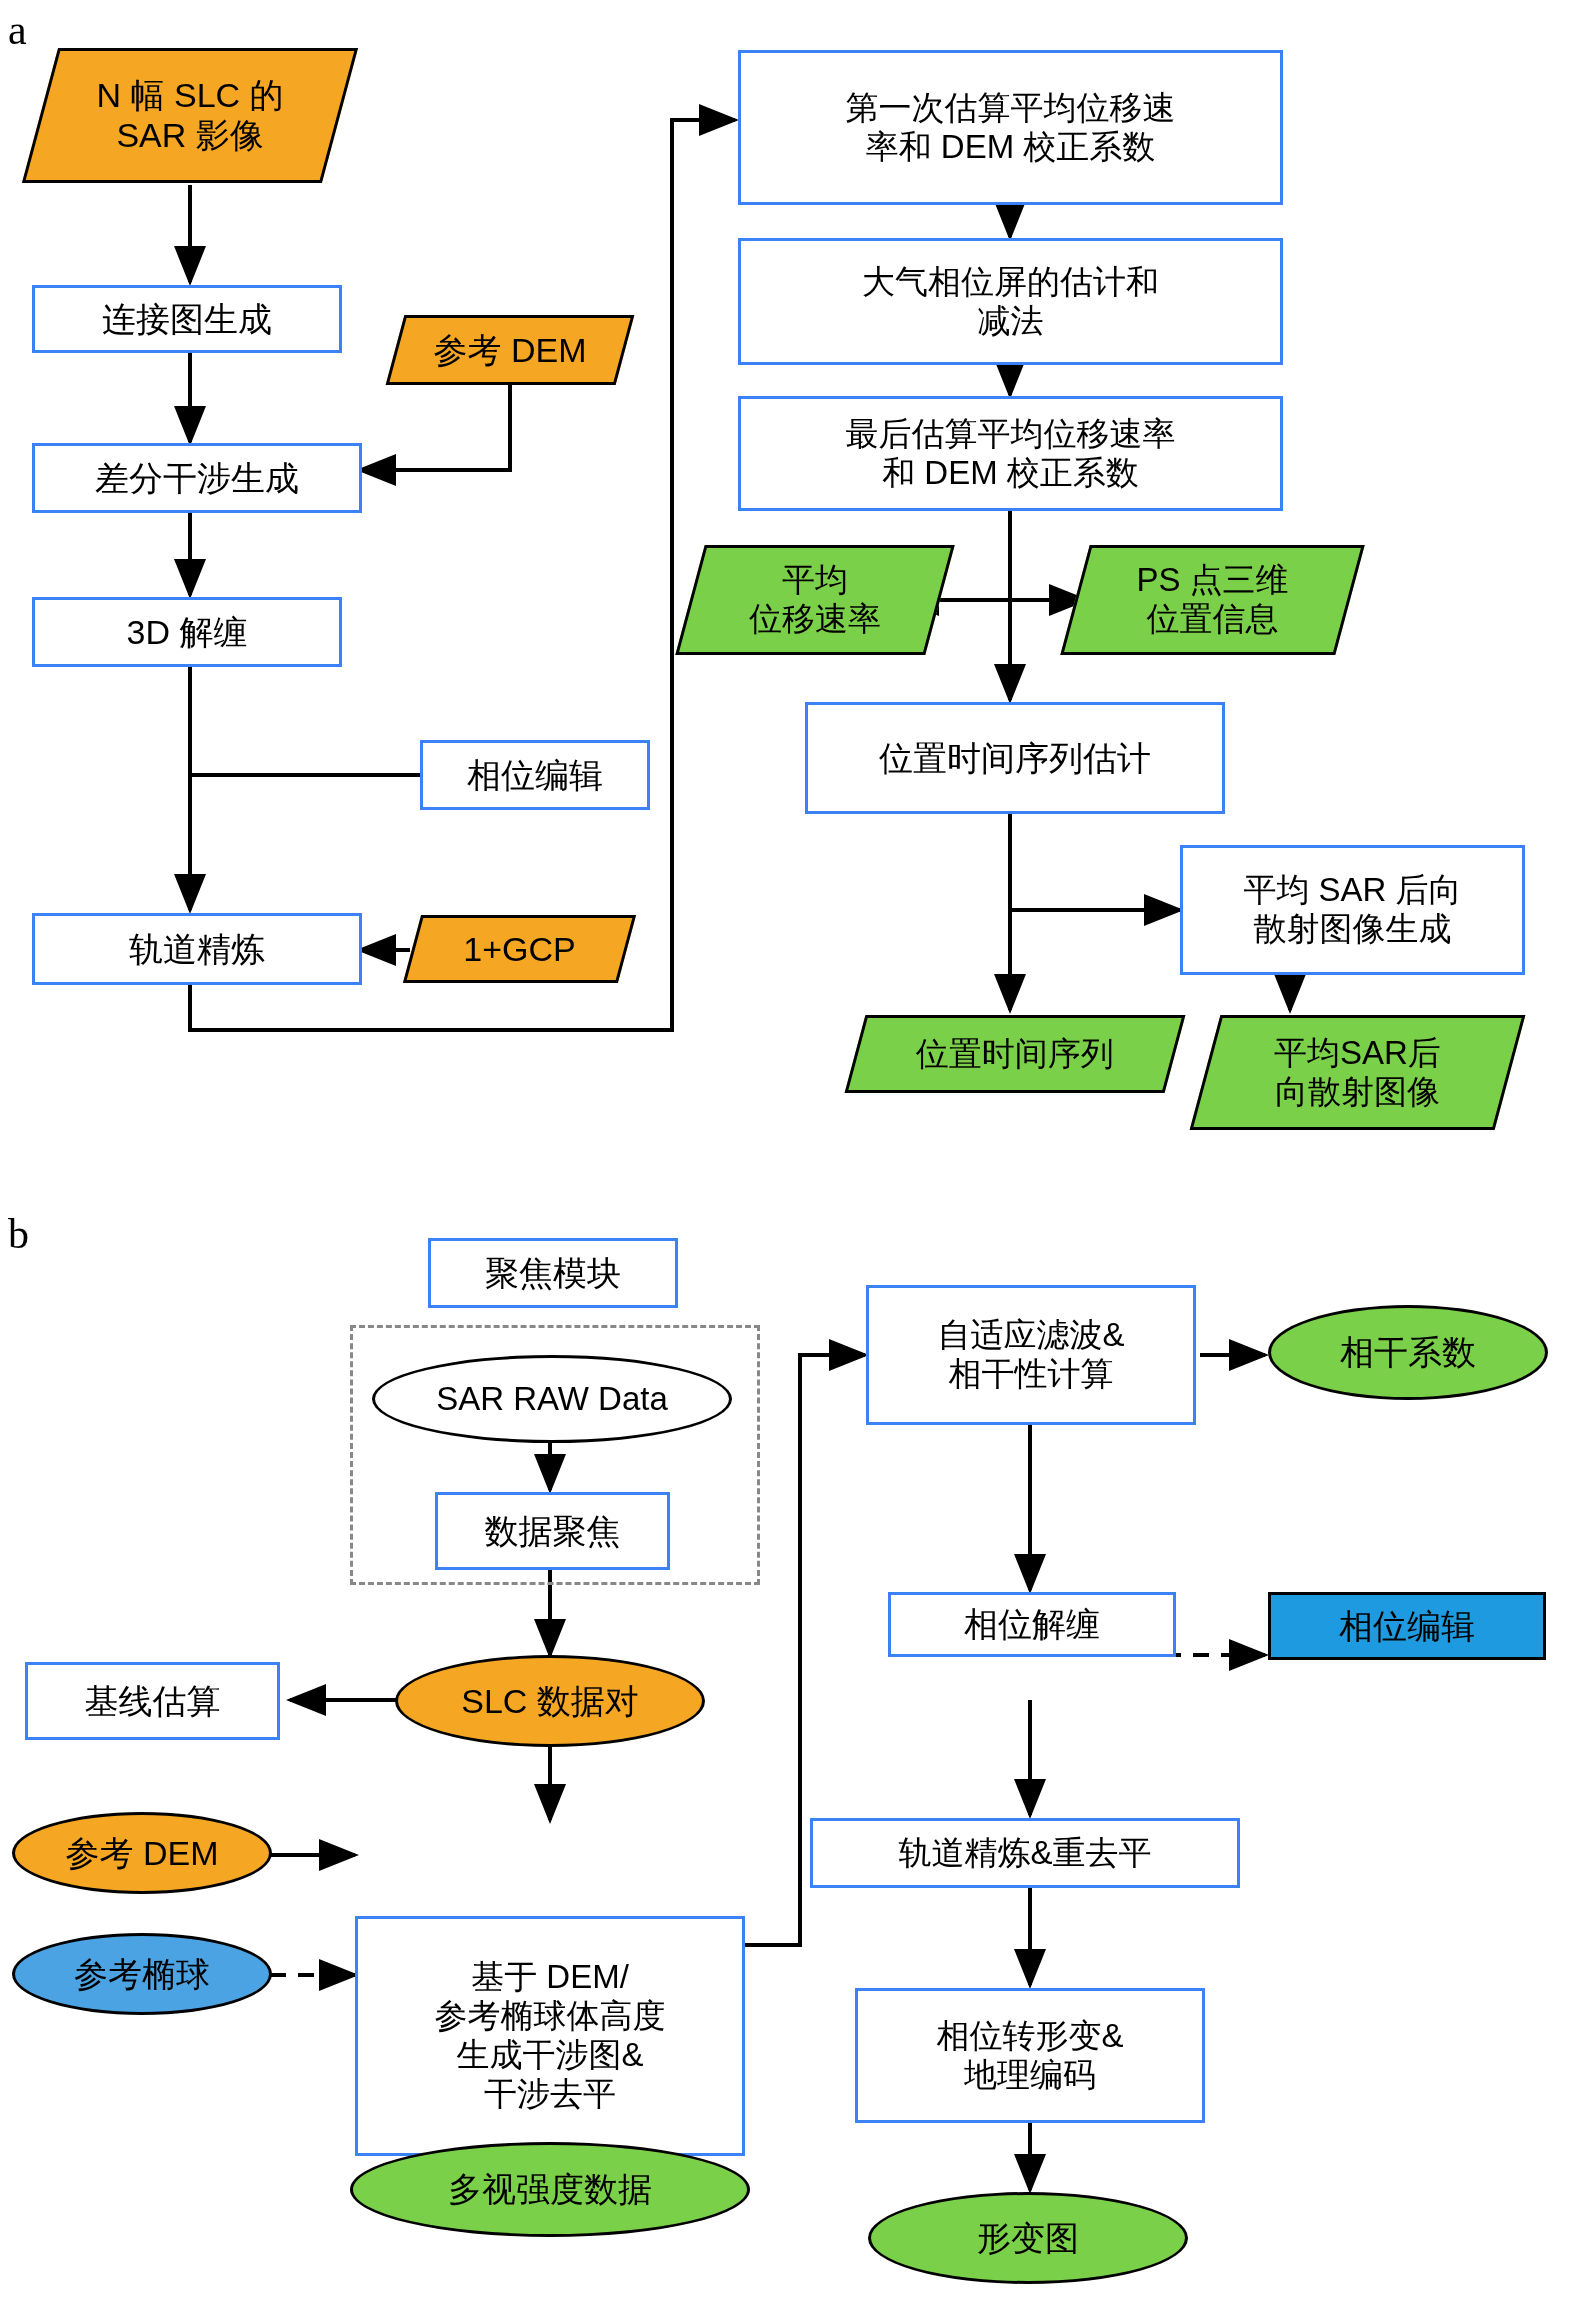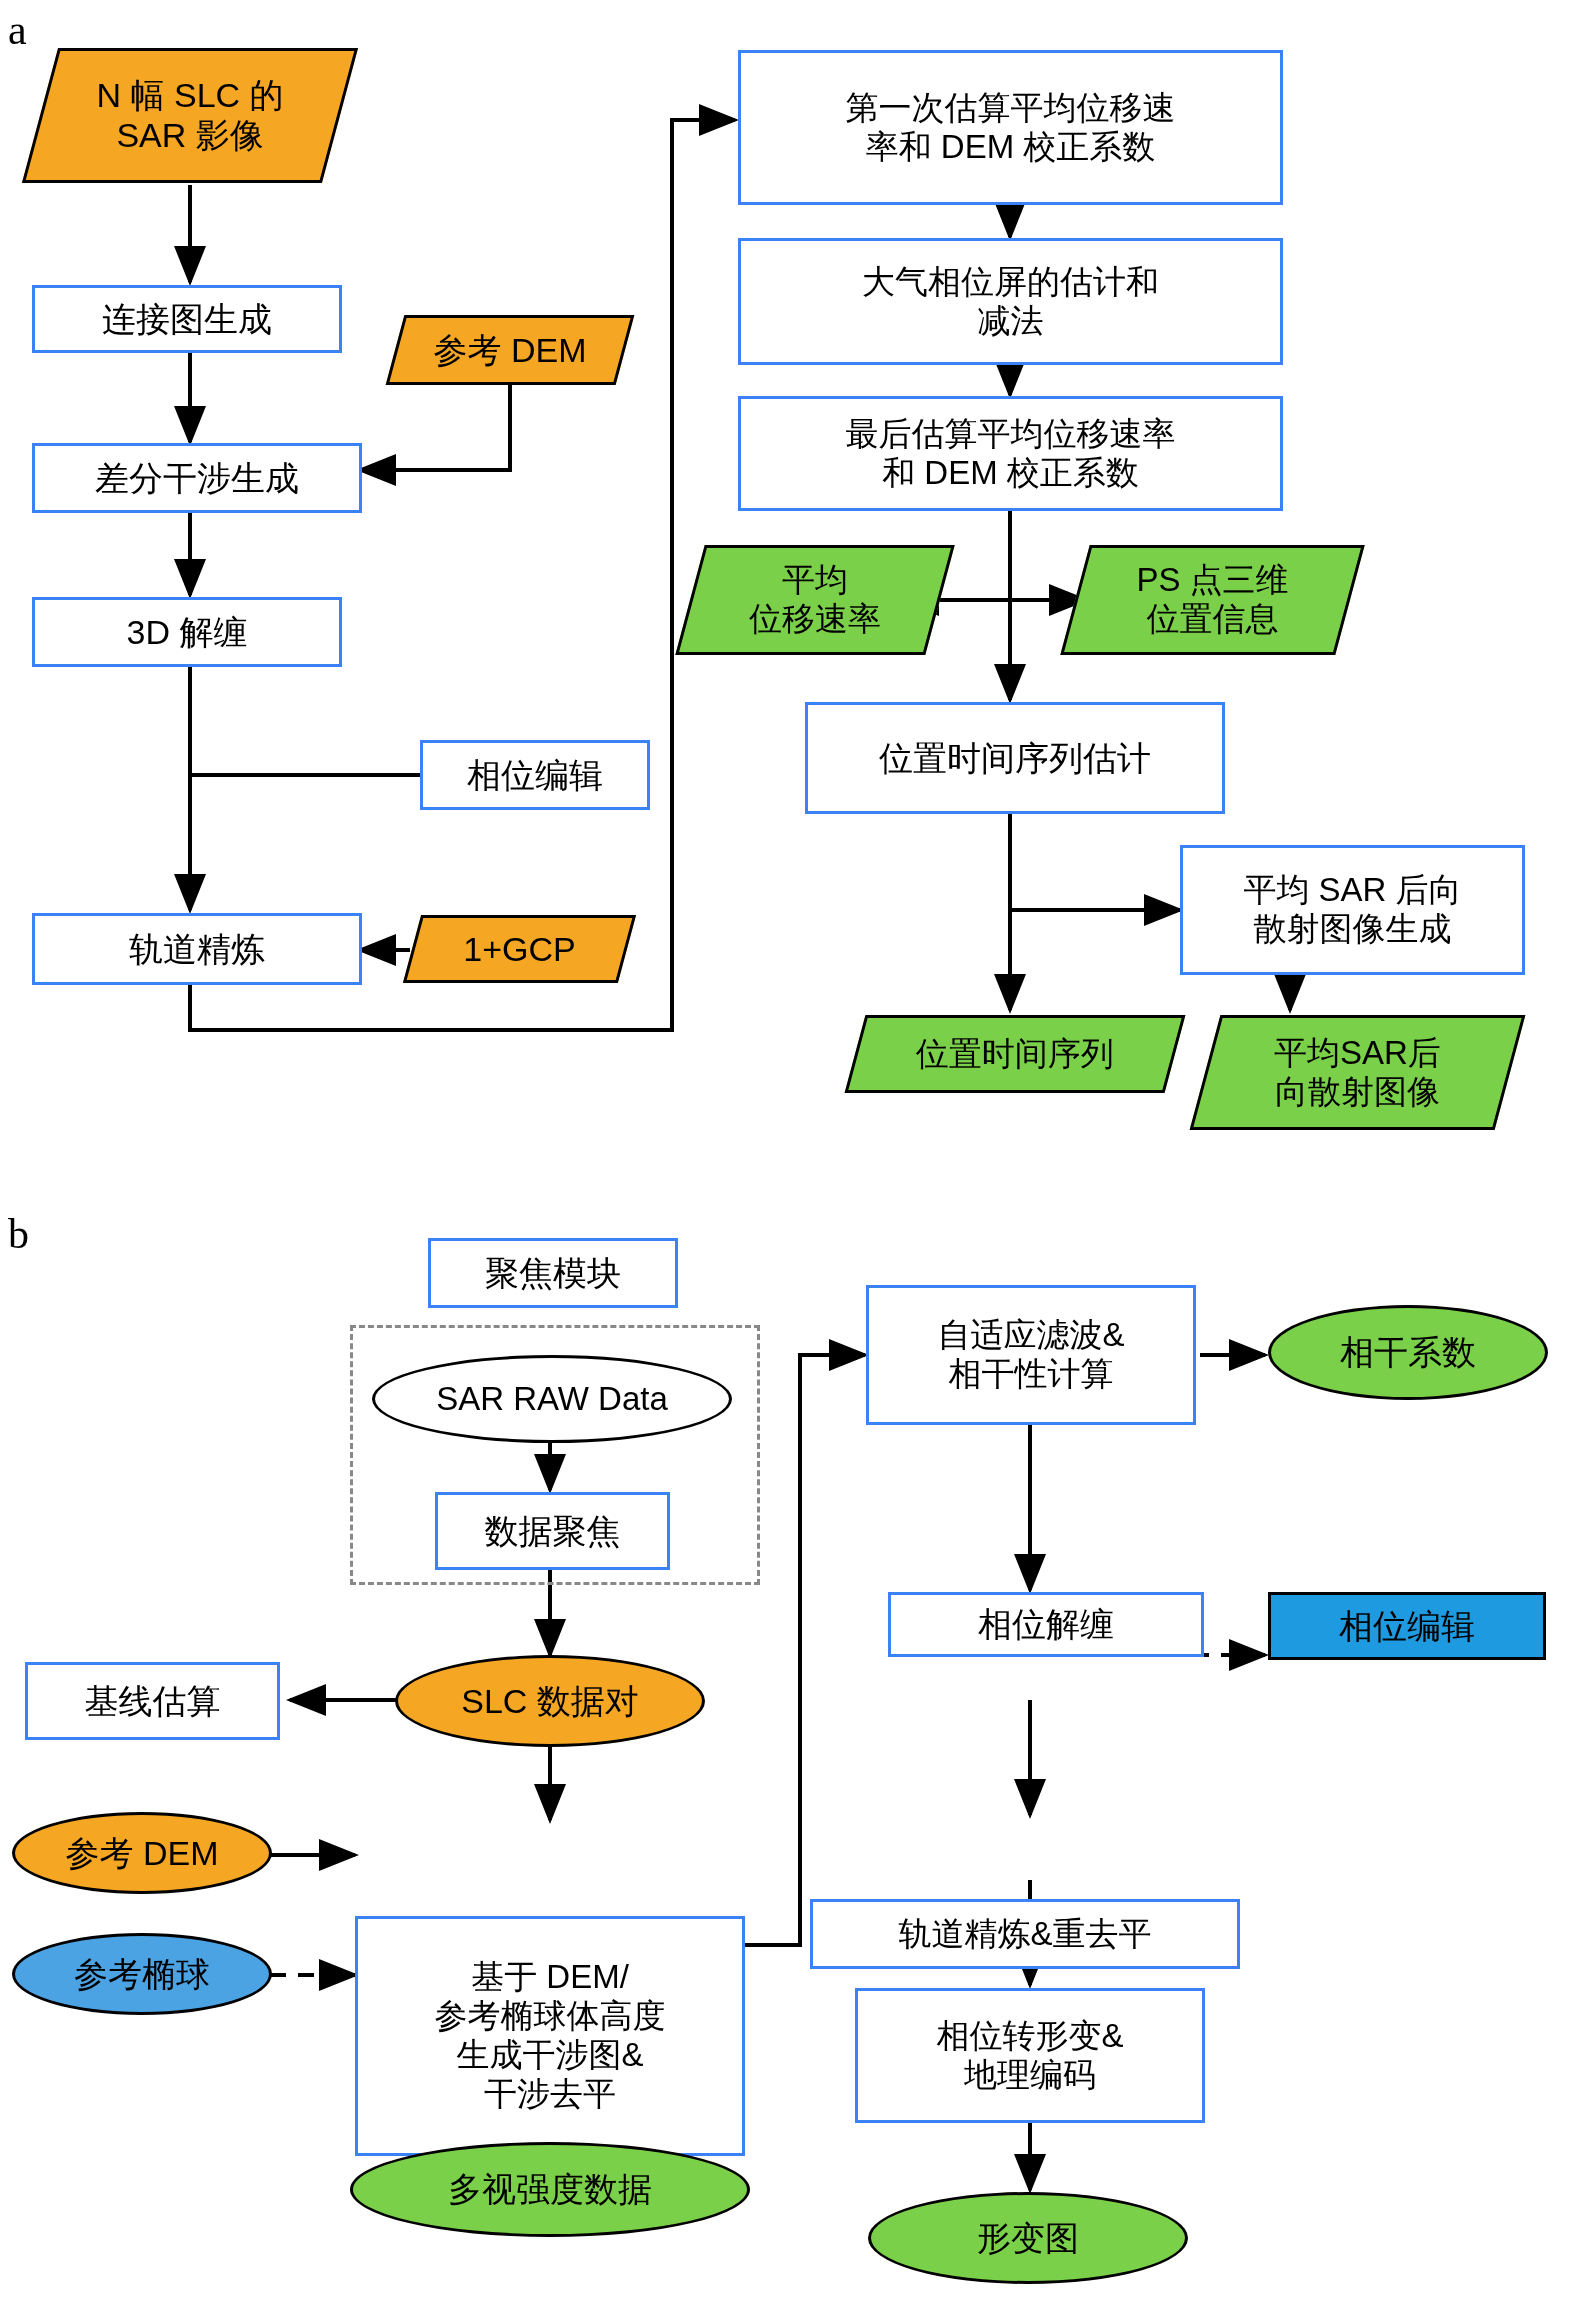--- a/index.html
+++ b/index.html
@@ -282,29 +282,29 @@
 
   <div class="node rect t33" style="left:866px; top:1285px; width:330px; height:140px;">
     <span>自适应滤波&amp;
 相干性计算</span>
   </div>
 
   <div class="node ellipse ell-green t34" style="left:1268px; top:1305px; width:280px; height:95px;">
     <span>相干系数</span>
   </div>
 
-  <div class="node rect t34" style="left:888px; top:1592px; width:316px; height:65px;">
+  <div class="node rect t34" style="left:888px; top:1592px; width:288px; height:65px;">
     <span>相位解缠</span>
   </div>
 
   <div class="node rect-blue t34" style="left:1268px; top:1592px; width:278px; height:68px;">
     <span>相位编辑</span>
   </div>
 
-  <div class="node rect t33" style="left:810px; top:1899px; width:430px; height:70px;">
+  <div class="node rect t33" style="left:810px; top:1818px; width:430px; height:70px;">
     <span>轨道精炼&amp;重去平</span>
   </div>
 
   <div class="node rect t33" style="left:855px; top:1988px; width:350px; height:135px;">
     <span>相位转形变&amp;
 地理编码</span>
   </div>
 
   <div class="node ellipse ell-green t34" style="left:868px; top:2192px; width:320px; height:92px;">
     <span>形变图</span>

